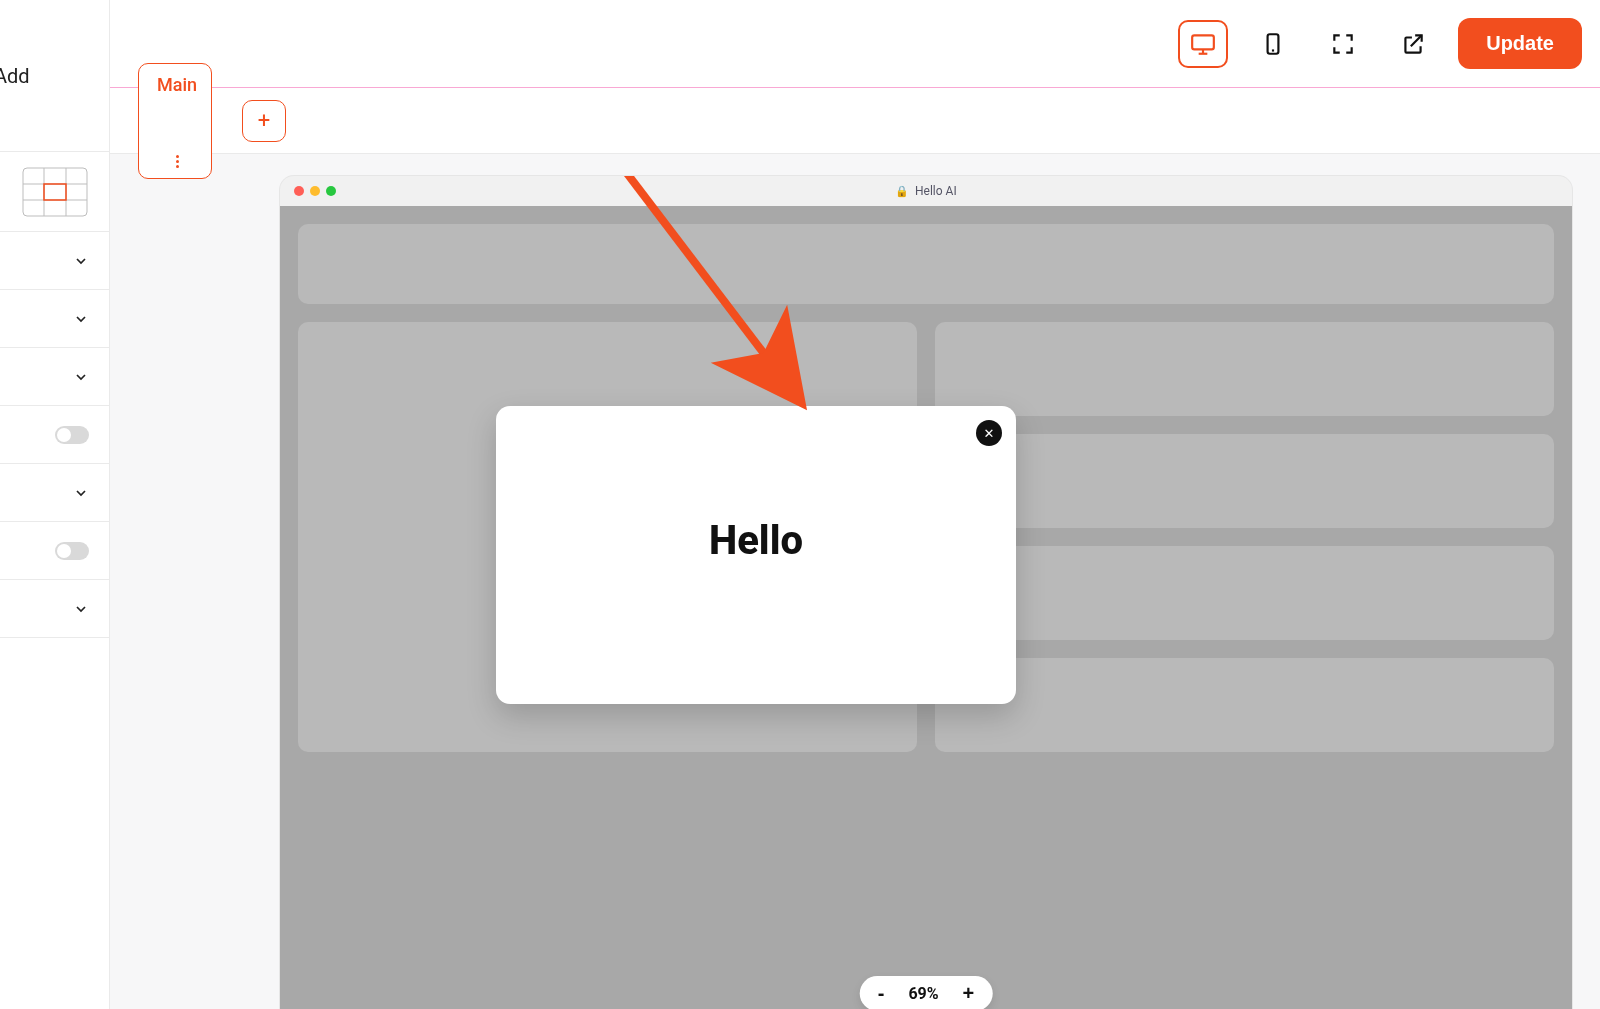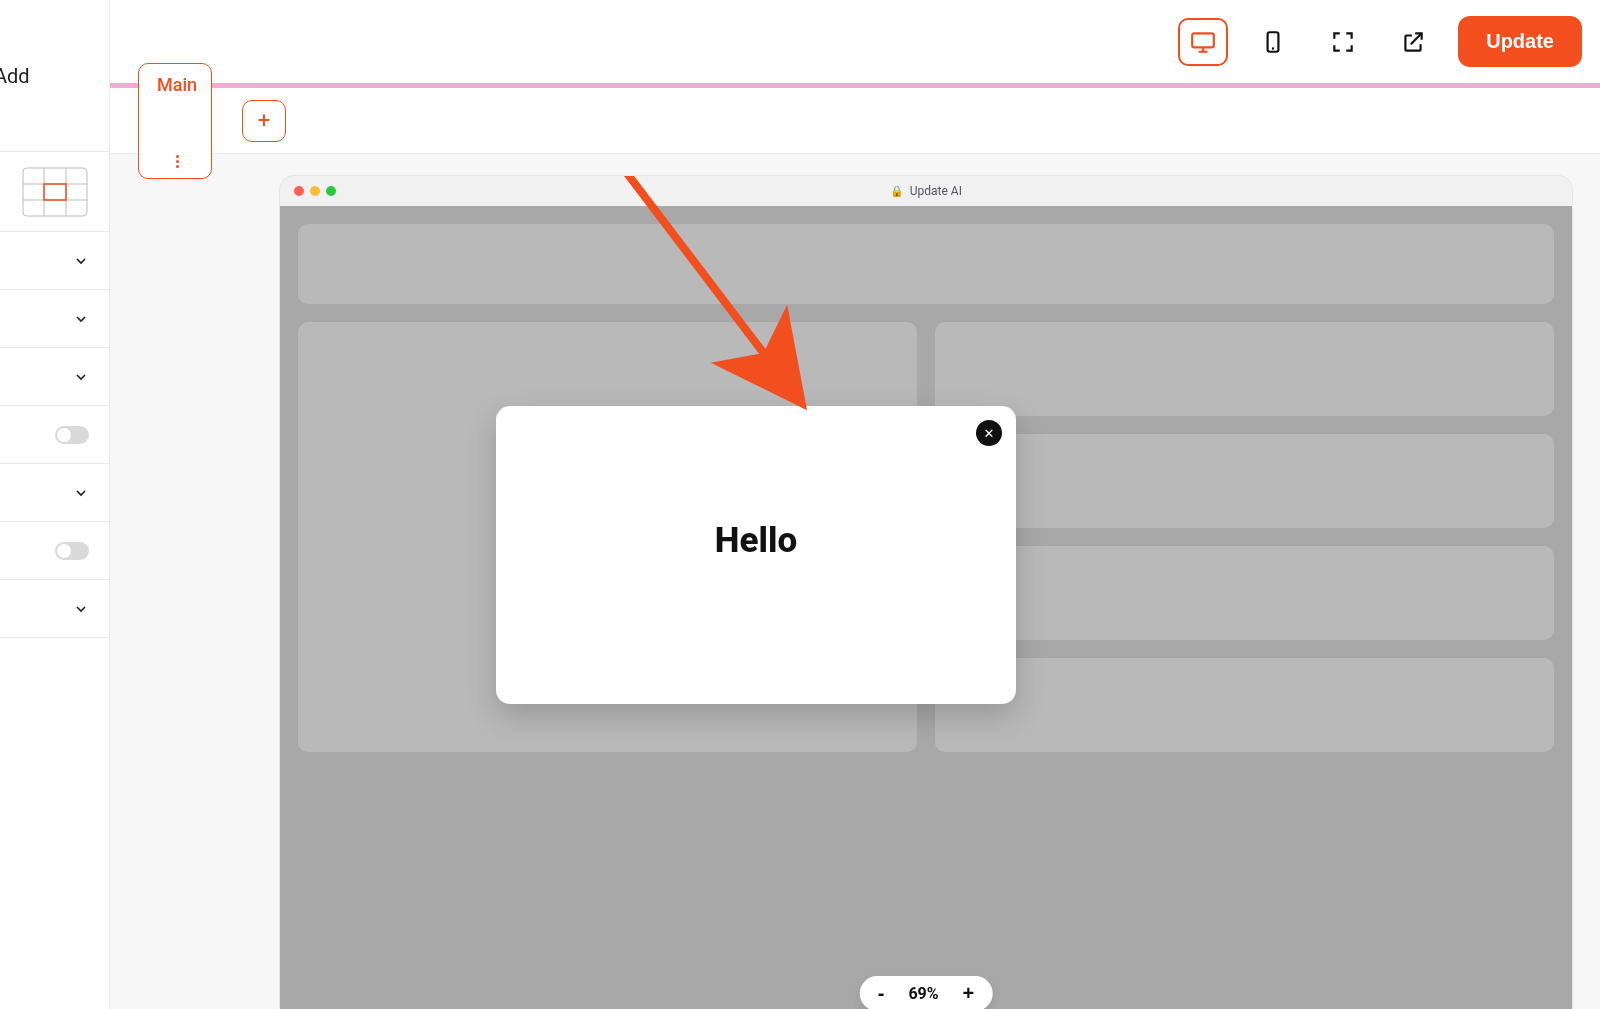--- a/index.html
+++ b/index.html
@@ -7,21 +7,21 @@
   body { overflow: hidden; }
 
   
   .topbar {
     height: 88px;
     display: flex;
     align-items: center;
     justify-content: flex-end;
     padding: 0 18px 0 0;
     gap: 20px;
-    border-bottom: 5px solid #f9a8d4;
+    border-bottom: 1px solid #f9a8d4;
   }
   .device-btn {
     width: 50px; height: 48px;
     display: inline-flex; align-items: center; justify-content: center;
     border-radius: 10px; cursor: pointer;
     background: #fff; border: 2px solid transparent;
   }
   .device-btn.active { border-color: #f24e1e; }
   .device-btn svg { width: 26px; height: 26px; stroke: #111; fill: none; stroke-width: 2; }
   .device-btn.active svg { stroke: #f24e1e; }
@@ -126,21 +126,21 @@
     position:absolute; left:216px; top:200px; width:520px; height:298px;
     background:#fff; border-radius:14px; box-shadow:0 12px 30px rgba(0,0,0,.18);
     display:flex; align-items:center; justify-content:center;
   }
   .popup .close {
     position:absolute; right:14px; top:14px; width:26px; height:26px;
     background:#111; color:#fff; border-radius:50%;
     display:flex; align-items:center; justify-content:center; font-size:13px; cursor:pointer;
   }
   .popup-inner { text-align:center; }
-  .popup-title { font-size:35px; font-weight:800; margin-bottom:30px; }
+  .popup-title { font-size:40px; font-weight:800; margin-bottom:30px; }
   .popup-btn {
     background:#1f1f1f; color:#fff; border:none; border-radius:6px;
     padding:14px 22px; font-size:15px; font-weight:700; cursor:pointer;
   }
 
   
   .zoom {
     position:absolute; bottom:-2px; left:50%; transform:translateX(-50%);
     background:#fff; border-radius:999px; box-shadow:0 4px 10px rgba(0,0,0,.1);
     display:flex; align-items:center; gap:24px; padding:6px 18px;
@@ -249,21 +249,21 @@
 
 <div class="canvas-area">
 
   <div class="mock-window">
     <div class="mock-titlebar">
       <span class="traffic red"></span>
       <span class="traffic yellow"></span>
       <span class="traffic green"></span>
       <div class="mock-title">
         <span class="lock">🔒</span>
-        <span>Update AI</span>
+        <span>Hello AI</span>
       </div>
     </div>
 
     <div class="mock-body">
       <div class="ph-row">
           <div class="ph h80"></div>
         </div>
       <div class="ph-row">
         <div class="ph h320" style="flex:1"></div>
         <div style="flex:1; display:flex; flex-direction:column; gap:18px;">

